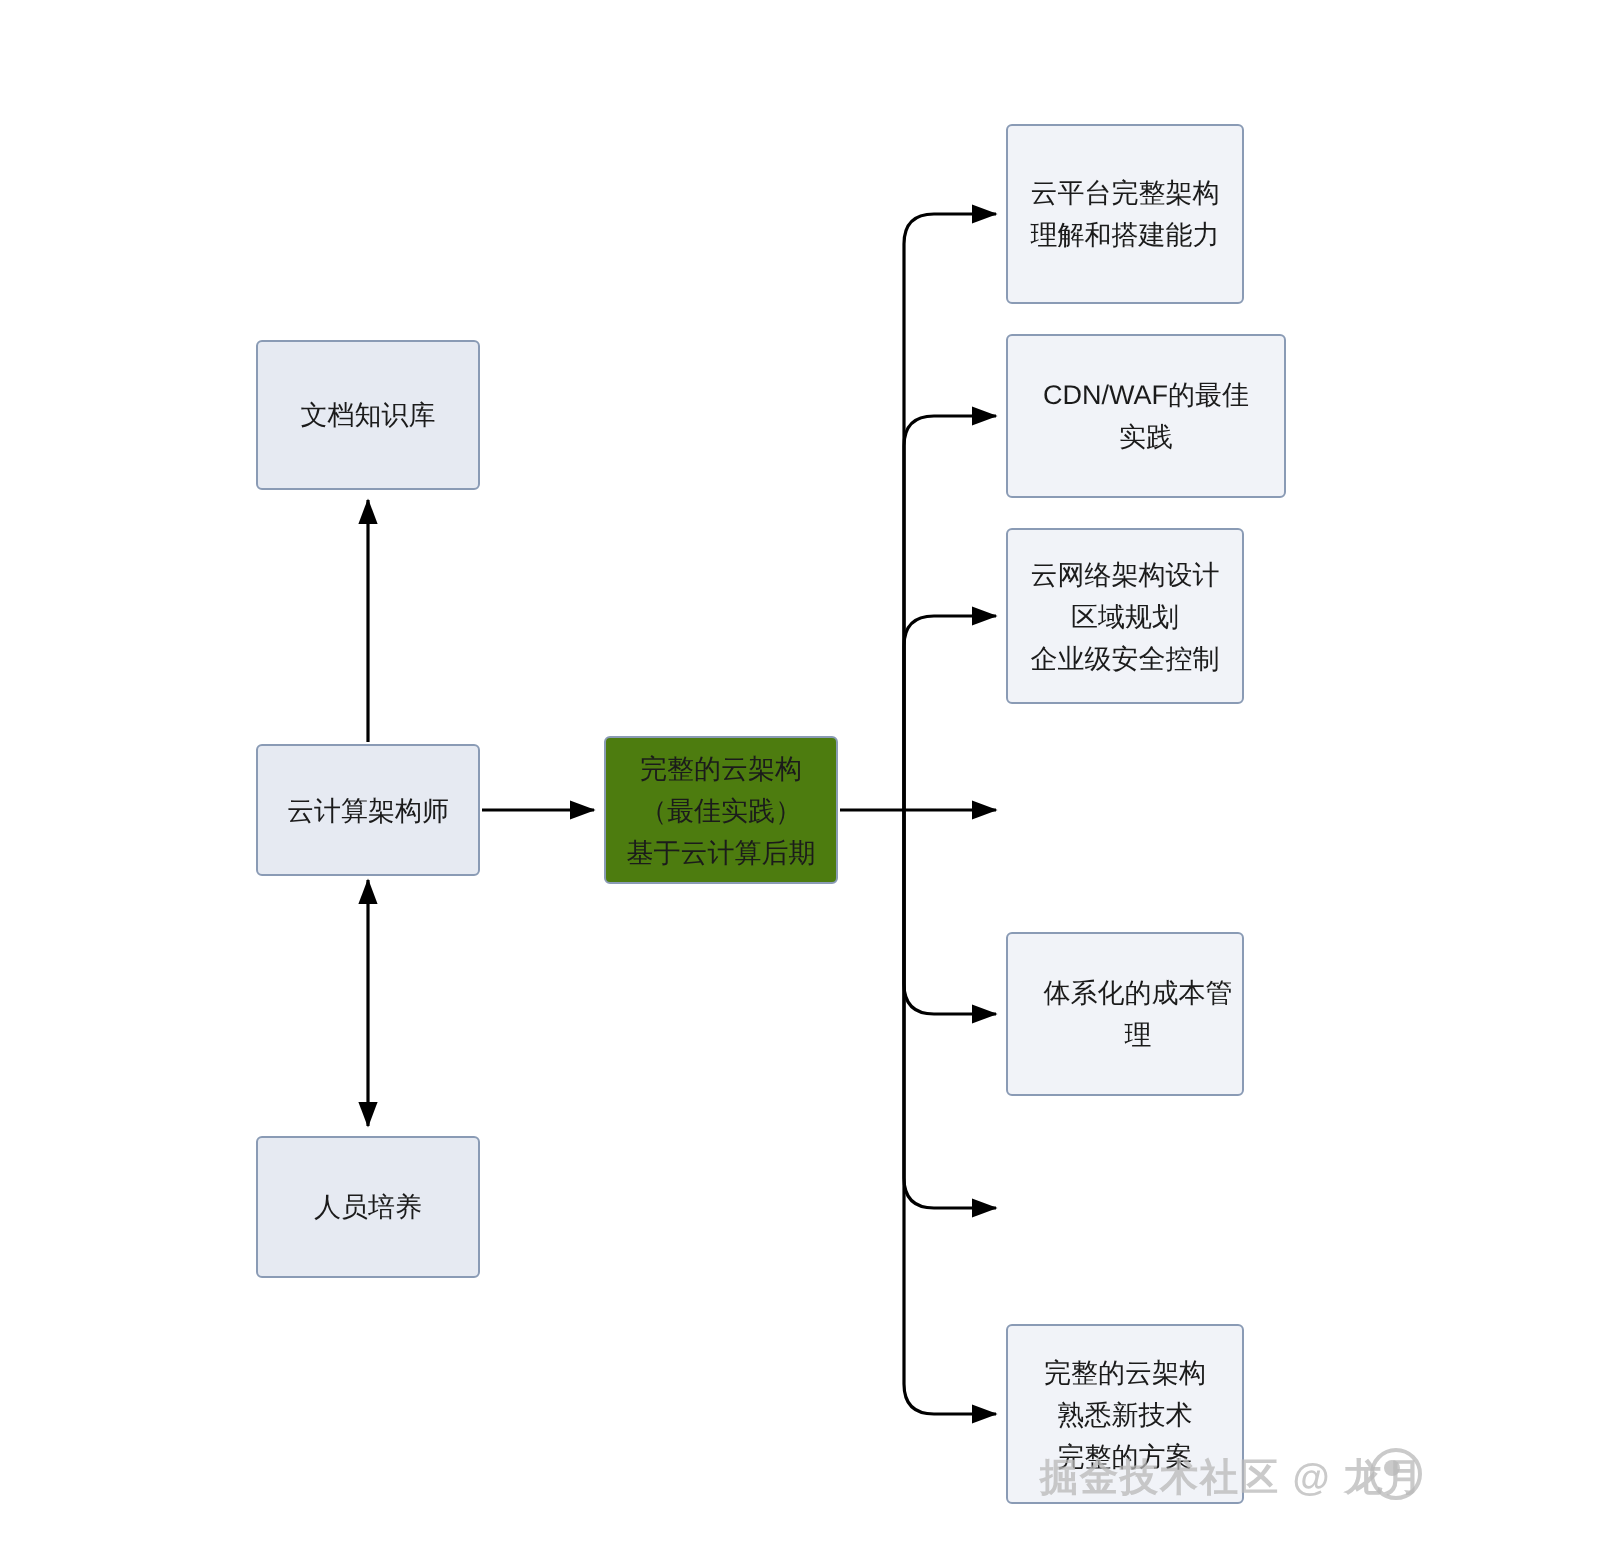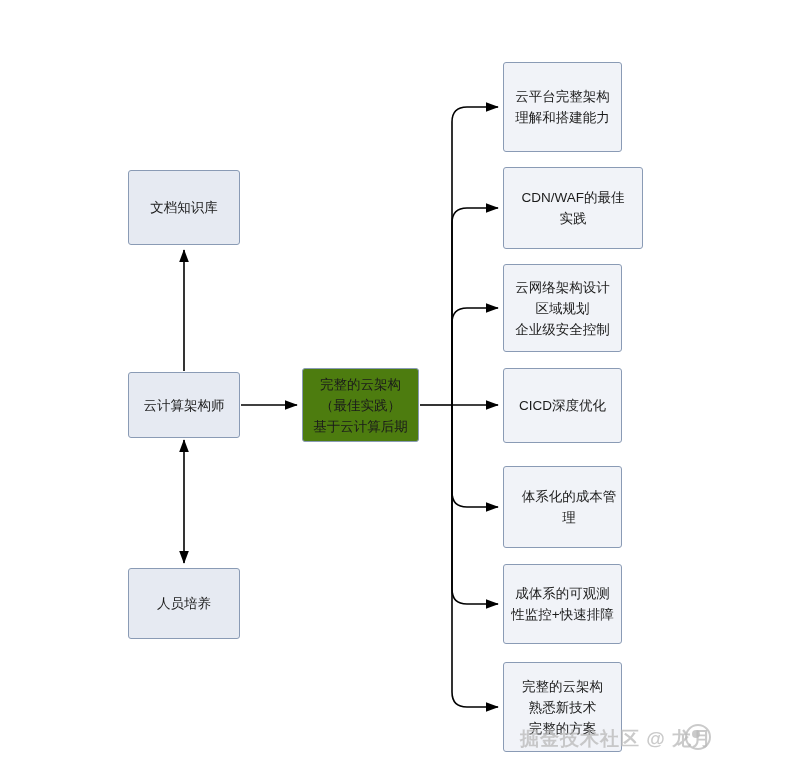--- a/index.html
+++ b/index.html
@@ -152,33 +152,26 @@
     <span class="node-label">CDN/WAF的最佳
 实践</span>
   </div>
 
   <div class="node branch" style="left:503px; top:264px; width:119px; height:88px;">
     <span class="node-label">云网络架构设计
 区域规划
 企业级安全控制</span>
   </div>
 
-  <div class="node branch" style="left:503px; top:368px; width:119px; height:75px;">
-    <span class="node-label">CICD深度优化</span>
-  </div>
 
   <div class="node branch" style="left:503px; top:466px; width:119px; height:82px;padding-left:17px;">
     <span class="node-label">体系化的成本管
 理</span>
   </div>
 
-  <div class="node branch" style="left:503px; top:564px; width:119px; height:80px;">
-    <span class="node-label">成体系的可观测
-性监控+快速排障</span>
-  </div>
 
   <div class="node branch" style="left:503px; top:662px; width:119px; height:90px;">
     <span class="node-label">完整的云架构
 熟悉新技术
 完整的方案</span>
   </div>
 
   <div class="watermark">
     <div class="wm-logo" style="left:685px; top:724px;"></div>
     <div class="wm-text" style="left:520px; top:726px;">掘金技术社区 @ 龙月</div>

